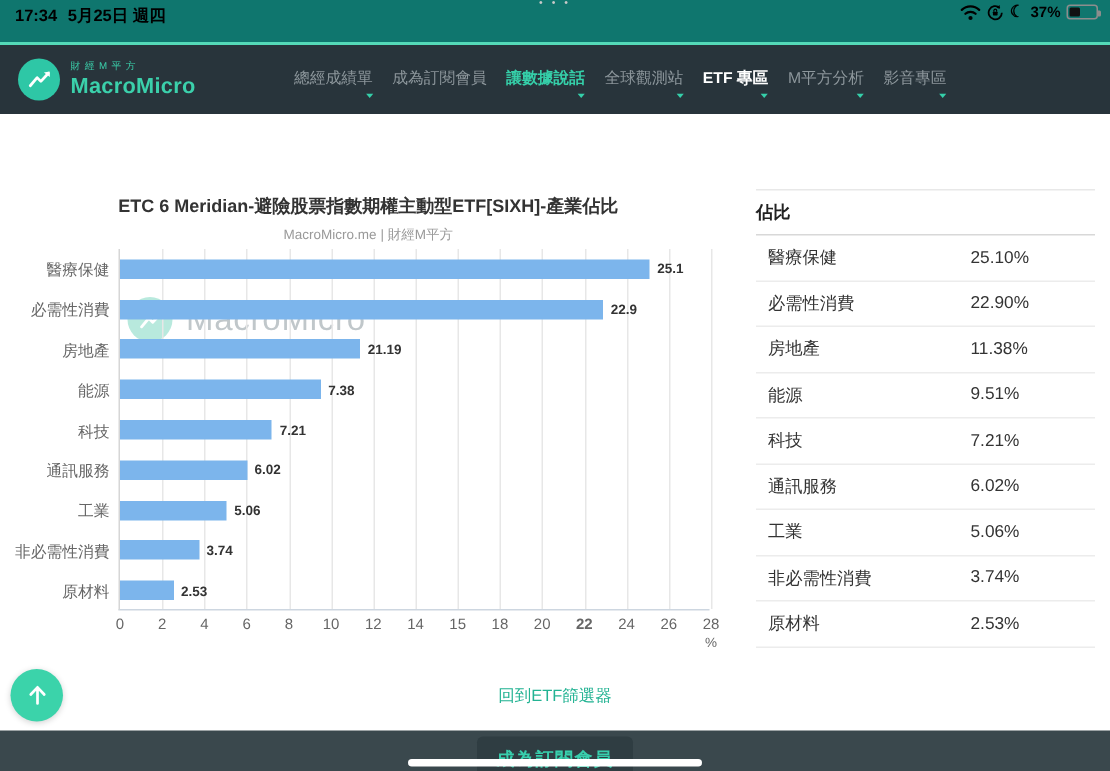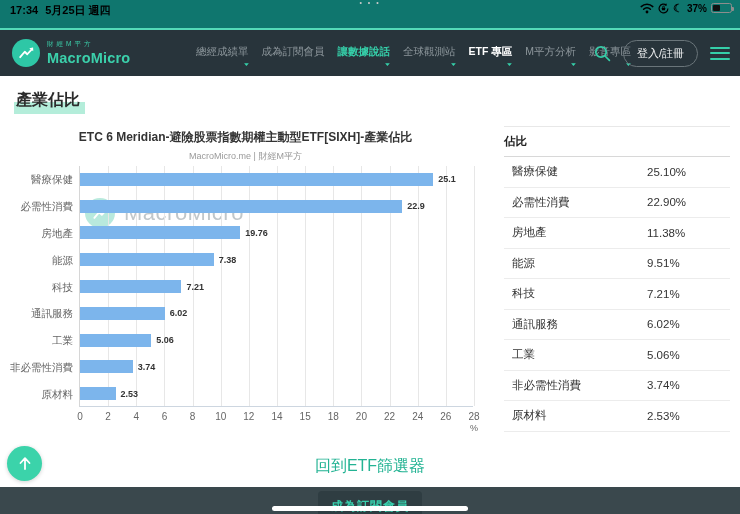--- a/index.html
+++ b/index.html
@@ -55,21 +55,21 @@
   .wm-text { font-size:22px; color:#8e9aa0; letter-spacing:.5px; }
 
   
   .sector-table { position:absolute; left:504px; top:126px; width:226px; }
   .t-row { display:flex; align-items:center; height:30.5px; border-bottom:1px solid #ececec; font-size:11.5px; color:#333; }
   .t-row.head { height:31px; border-top:1px solid #e8e8e8; border-bottom:1px solid #d8d8d8; font-weight:bold; color:#222; font-size:11.5px; }
   .t-c1 { flex:0 0 143px; padding-left:8px; }
   .t-c2 { flex:1; }
 
   
-  .back-link { position:absolute; top:456px; left:0; right:0; text-align:center; font-size:16px; color:#23b393; cursor:pointer; }
+  .back-link { position:absolute; top:456px; left:0; right:0; text-align:center; font-size:11px; color:#23b393; cursor:pointer; }
   .fab { position:absolute; left:7px; top:446px; width:35px; height:35px; border-radius:50%; background:#3bd3aa; display:flex; align-items:center; justify-content:center; cursor:pointer; box-shadow:0 1px 4px rgba(0,0,0,.18); }
   .footer { position:absolute; left:0; right:0; bottom:0; height:27px; background:#3a484d; }
   .footer-btn { position:absolute; left:50%; transform:translateX(-50%); top:4px; background:#2f3d42; color:#38cfad; font-size:12px; font-weight:bold; padding:7px 13px 10px; border-radius:4px 4px 0 0; border:none; font-family:inherit; cursor:pointer; letter-spacing:1px; }
   .home-indicator { position:absolute; left:50%; transform:translateX(-50%); bottom:3px; width:196px; height:5px; background:#fff; border-radius:3px; z-index:5; }
 </style>
 </head>
 <body>
 
 <div class="screen">
 
@@ -135,35 +135,22 @@
         </div>
         <div class="nav-item">
           <span class="nav-label">M平方分析</span>
           <span class="nav-caret">▼</span>
         </div>
         <div class="nav-item">
           <span class="nav-label">影音專區</span>
           <span class="nav-caret">▼</span>
         </div>
       </div>
-    <div class="nav-right">
-      <svg width="17" height="17" viewBox="0 0 17 17" style="cursor:pointer">
-          <circle cx="7" cy="7" r="5.2" fill="none" stroke="#35cfa9" stroke-width="1.7"></circle>
-          <line x1="11" y1="11" x2="15.4" y2="15.4" stroke="#35cfa9" stroke-width="1.7" stroke-linecap="round"></line>
-        </svg>
-      <button class="login-btn">登入/註冊</button>
-      <div class="hamburger">
-          <div></div>
-          <div></div>
-          <div></div>
-        </div>
-    </div>
-  </div>
-
-  <div class="page-heading">產業佔比</div>
+  </div>
+
 
   <div class="chart-card">
     <div class="chart-title">ETC 6 Meridian-避險股票指數期權主動型ETF[SIXH]-產業佔比</div>
     <div class="chart-subtitle">MacroMicro.me | 財經M平方</div>
     <div class="watermark">
       <div class="wm-circle">
         <svg width="21" height="21" viewBox="0 0 24 24">
             <path d="M5 17 L10.5 10.5 L13.5 13.5 L19.5 7" fill="none" stroke="#fff" stroke-width="2.2" stroke-linecap="round" stroke-linejoin="round"></path>
             <path d="M20.5 5.5 L20.7 10 L15.9 6.4 Z" fill="#fff"></path>
           </svg>
@@ -189,34 +176,34 @@
         <span class="tick" style="left: 28.1429px;">2</span>
         <span class="tick" style="left: 56.2857px;">4</span>
         <span class="tick" style="left: 84.4286px;">6</span>
         <span class="tick" style="left: 112.571px;">8</span>
         <span class="tick" style="left: 140.714px;">10</span>
         <span class="tick" style="left: 168.857px;">12</span>
         <span class="tick" style="left: 197px;">14</span>
         <span class="tick" style="left: 225.143px;">15</span>
         <span class="tick" style="left: 253.286px;">18</span>
         <span class="tick" style="left: 281.429px;">20</span>
-        <span class="tick" style="left: 309.571px;">22</span>
+        <span class="tick" style="left: 309.571px; font-weight: bold;">22</span>
         <span class="tick" style="left: 337.714px;">24</span>
         <span class="tick" style="left: 365.857px;">26</span>
         <span class="tick" style="left: 394px;">28</span>
         <span class="unit-label" style="left: 394px;">%</span>
         <div class="cat" style="top: 7.38889px;">醫療保健</div>
         <div class="bar" style="top: 6.88889px; width: 353.193px; background: rgb(124, 181, 236);"></div>
         <span class="bar-val" style="left: 358.193px; top: 8.38889px;">25.1</span>
         <div class="cat" style="top: 34.1667px;">必需性消費</div>
         <div class="bar" style="top: 33.6667px; width: 322.236px; background: rgb(124, 181, 236);"></div>
         <span class="bar-val" style="left: 327.236px; top: 35.1667px;">22.9</span>
         <div class="cat" style="top: 60.9444px;">房地產</div>
         <div class="bar" style="top: 60.4444px; width: 160.133px; background: rgb(124, 181, 236);"></div>
-        <span class="bar-val" style="left: 165.133px; top: 61.9444px;">19.76</span>
+        <span class="bar-val" style="left: 165.133px; top: 61.9444px;">21.19</span>
         <div class="cat" style="top: 87.7222px;">能源</div>
         <div class="bar" style="top: 87.2222px; width: 133.819px; background: rgb(124, 181, 236);"></div>
         <span class="bar-val" style="left: 138.819px; top: 88.7222px;">7.38</span>
         <div class="cat" style="top: 114.5px;">科技</div>
         <div class="bar" style="top: 114px; width: 101.455px; background: rgb(124, 181, 236);"></div>
         <span class="bar-val" style="left: 106.455px; top: 115.5px;">7.21</span>
         <div class="cat" style="top: 141.278px;">通訊服務</div>
         <div class="bar" style="top: 140.778px; width: 84.71px; background: rgb(124, 181, 236);"></div>
         <span class="bar-val" style="left: 89.71px; top: 142.278px;">6.02</span>
         <div class="cat" style="top: 168.056px;">工業</div>

